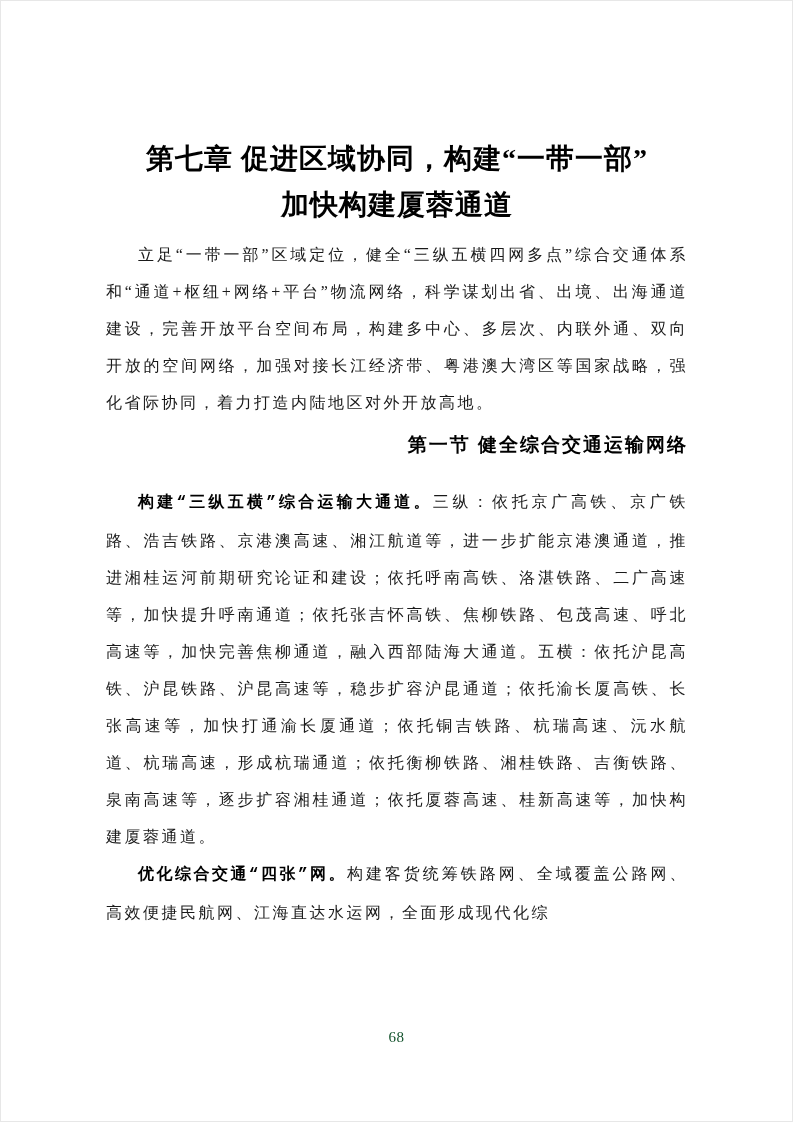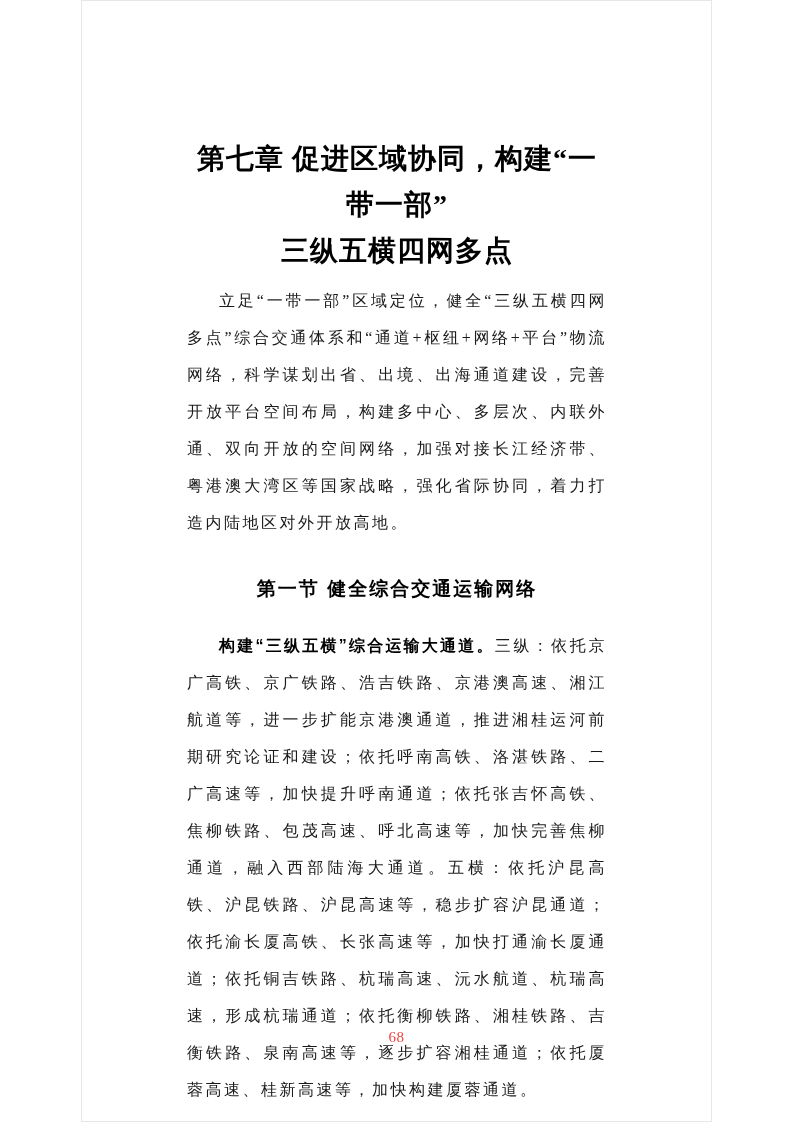--- a/index.html
+++ b/index.html
@@ -2,21 +2,21 @@
 <html><head>
 <meta charset="utf-8">
 <style>
   * { margin: 0; padding: 0; box-sizing: border-box; }
   html, body {
     background: #ffffff;
     font-family: "Liberation Serif", "DejaVu Serif", serif;
   }
   .page {
     position: relative;
-    width: 631px;
+    width: 793px;
     height: 1122px;
     margin: 0 auto;
     background: #ffffff;
     border: 1px solid #e7e7e7;
     padding: 135px 104px 0 105px;
     color: #000000;
     overflow: hidden;
   }
   .chapter-title {
     font-family: "Liberation Serif", "DejaVu Serif", serif;
@@ -33,59 +33,60 @@
   .body-para {
     font-size: 16px;
     line-height: 37px;
     letter-spacing: 2.5px;
     text-align: justify;
     text-justify: inter-ideograph;
     text-indent: 2em;
     color: #1a1a1a;
   }
   .lead-bold {
-    font-family: Liberation Sans, sans-serif;
+    font-family: Liberation Mono, monospace;
     font-weight: 700;
     color: #000000;
     letter-spacing: 2px;
   }
   .section-heading {
     font-family: "Liberation Sans", "DejaVu Sans", sans-serif;
     font-weight: 700;
     font-size: 19px;
     line-height: 28px;
-    text-align: center;
+    text-align: right;
     letter-spacing: 2px;
-    margin-top: 34px;
+    margin-top: 10px;
     margin-bottom: 24px;
   }
   .page-number {
     position: absolute;
     top: 1026px;
     left: 0;
     right: 0;
     text-align: center;
     font-size: 15px;
     line-height: 20px;
-    color: #ef4444;
+    color: #14532d;
     letter-spacing: 0.5px;
   }
 </style>
 </head>
 <body>
 
 <div class="page">
 
   <h1 class="chapter-title">
     <span class="title-line">第七章 促进区域协同，构建“一带一部”</span>
-    <span class="title-line">三纵五横四网多点</span>
+    <span class="title-line">加快构建厦蓉通道</span>
   </h1>
 
   <p class="body-para">立足“一带一部”区域定位，健全“三纵五横四网多点”综合交通体系和“通道+枢纽+网络+平台”物流网络，科学谋划出省、出境、出海通道建设，完善开放平台空间布局，构建多中心、多层次、内联外通、双向开放的空间网络，加强对接长江经济带、粤港澳大湾区等国家战略，强化省际协同，着力打造内陆地区对外开放高地。</p>
 
   <h2 class="section-heading">第一节 健全综合交通运输网络</h2>
 
   <p class="body-para"><span class="lead-bold">构建“三纵五横”综合运输大通道。</span><span>三纵：依托京广高铁、京广铁路、浩吉铁路、京港澳高速、湘江航道等，进一步扩能京港澳通道，推进湘桂运河前期研究论证和建设；依托呼南高铁、洛湛铁路、二广高速等，加快提升呼南通道；依托张吉怀高铁、焦柳铁路、包茂高速、呼北高速等，加快完善焦柳通道，融入西部陆海大通道。五横：依托沪昆高铁、沪昆铁路、沪昆高速等，稳步扩容沪昆通道；依托渝长厦高铁、长张高速等，加快打通渝长厦通道；依托铜吉铁路、杭瑞高速、沅水航道、杭瑞高速，形成杭瑞通道；依托衡柳铁路、湘桂铁路、吉衡铁路、泉南高速等，逐步扩容湘桂通道；依托厦蓉高速、桂新高速等，加快构建厦蓉通道。</span></p>
 
+  <p class="body-para"><span class="lead-bold">优化综合交通“四张”网。</span><span>构建客货统筹铁路网、全域覆盖公路网、高效便捷民航网、江海直达水运网，全面形成现代化综</span></p>
 
   <div class="page-number">68</div>
 
 </div>
 
 </body></html>

